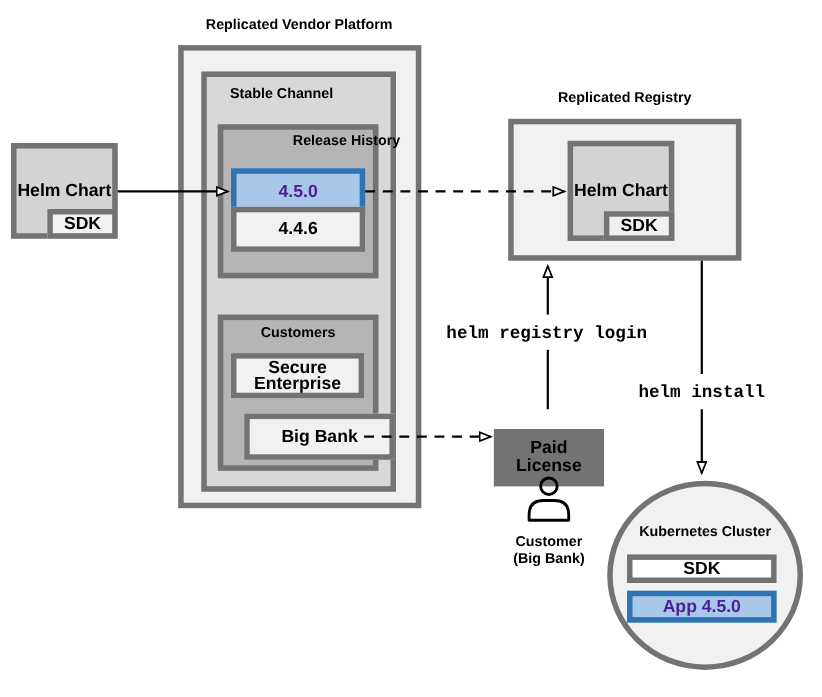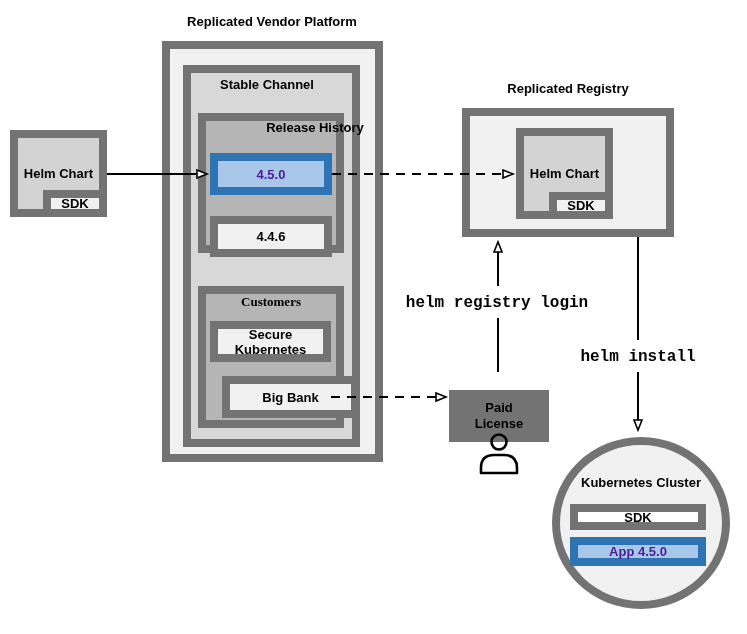--- a/index.html
+++ b/index.html
@@ -1,22 +1,22 @@
 <!DOCTYPE html>
 <html><head>
 <meta charset="utf-8">
 <style>
   html,body{margin:0;padding:0;background:#fff;}
   #canvas{
     position:relative;width:747px;height:634px;background:#fff;overflow:hidden;
     font-family:"Liberation Sans",sans-serif;font-weight:bold;color:#000;
   }
-  .box{position:absolute;box-sizing:border-box;border:8px solid #737373;
+  .box{position:absolute;box-sizing:border-box;border:5px solid #737373;
        display:flex;flex-direction:column;align-items:center;justify-content:center;
-       text-align:center;font-size:13px;line-height:15px;}
+       text-align:center;font-size:16px;line-height:15px;}
   .fill-lightest{background:#F1F1F1;}
   .fill-medium{background:#D8D8D8;}
   .fill-dark{background:#B5B5B5;}
   .fill-helm{background:#D3D3D3;}
   .fill-paid{background:#737373;margin-top:18px;}
   .fill-white{background:#FFFFFF;}
   .blue{background:#A9C7E8;border-color:#2E74B5;color:#4c1d95;}
   .circle{border-radius:50%;}
   .lbl{position:absolute;font-size:13px;line-height:16px;text-align:center;}
   .mono{position:absolute;font-family:"Liberation Mono","DejaVu Sans Mono",monospace;
@@ -26,47 +26,51 @@
 </head>
 <body>
 
 <div id="canvas">
 
   <div class="lbl" style="left:152px;top:14px;width:240px;">Replicated Vendor Platform</div>
   <div class="lbl" style="left:462px;top:81px;width:212px;">Replicated Registry</div>
 
   <div class="box fill-lightest" style="left:162px;top:41px;width:221px;height:421px;"></div>
   <div class="box fill-medium" style="left:183px;top:65px;width:177px;height:382px;"></div>
-  <div class="lbl" style="left:183px;top:77px;width:168px;">Stable Channel</div>
+  <div class="lbl" style="left:172px;top:77px;width:168px;">Stable Channel</div>
 
   <div class="box fill-dark" style="left:198px;top:113px;width:146px;height:140px;"></div>
   <div class="lbl" style="left:198px;top:120px;width:146px;padding-left:44px;">Release History</div>
   <div class="box blue" style="left:210px;top:153px;width:122px;height:42px;">4.5.0</div>
-  <div class="box fill-lightest" style="left:210px;top:216px;width:122px;height:41px;">4.4.6</div>
+  <div class="box fill-lightest" style="left:210px;top:188px;width:122px;height:41px;">4.4.6</div>
 
   <div class="box fill-dark" style="left:198px;top:286px;width:146px;height:142px;"></div>
-  <div class="lbl" style="left:198px;top:294px;width:146px;font-family:Liberation Serif, serif;">Customers</div>
+  <div class="lbl" style="left:198px;top:294px;width:146px;">Customers</div>
   <div class="box fill-lightest" style="left:210px;top:321px;width:121px;height:41px;">
     <span>Secure</span>
-    <span>Kubernetes</span>
+    <span>Enterprise</span>
   </div>
   <div class="box fill-lightest" style="left:222px;top:376px;width:137px;height:42px;">Big Bank</div>
 
   <div class="box fill-helm" style="left:10px;top:130px;width:97px;height:87px;">Helm Chart</div>
   <div class="box fill-lightest" style="left:43px;top:190px;width:64px;height:27px;">SDK</div>
 
   <div class="box fill-lightest" style="left:462px;top:108px;width:212px;height:129px;"></div>
   <div class="box fill-helm" style="left:516px;top:128px;width:97px;height:91px;align-items:center;">Helm Chart</div>
   <div class="box fill-lightest" style="left:549px;top:192px;width:64px;height:27px;">SDK</div>
 
   <div class="box fill-paid" style="left:449px;top:372px;width:100px;height:52px;line-height:16px;">
     <span>Paid</span>
     <span>License</span>
   </div>
 
+  <div class="lbl" style="left:439px;top:484px;width:120px;">
+    <span style="display:block">Customer</span>
+    <span style="display:block">(Big Bank)</span>
+  </div>
 
   <div class="box fill-lightest circle" style="left:552px;top:437px;width:178px;height:172px;"></div>
   <div class="lbl" style="left:562px;top:475px;width:158px;">Kubernetes Cluster</div>
   <div class="box fill-white" style="left:570px;top:504px;width:136px;height:26px;">SDK</div>
   <div class="box blue" style="left:570px;top:537px;width:136px;height:29px;">App 4.5.0</div>
 
   <div class="mono" style="left:387px;top:294px;width:220px;">helm registry login</div>
   <div class="mono" style="left:528px;top:348px;width:220px;">helm install</div>
 
   <svg id="wires" viewBox="0 0 747 634" xmlns="http://www.w3.org/2000/svg">

